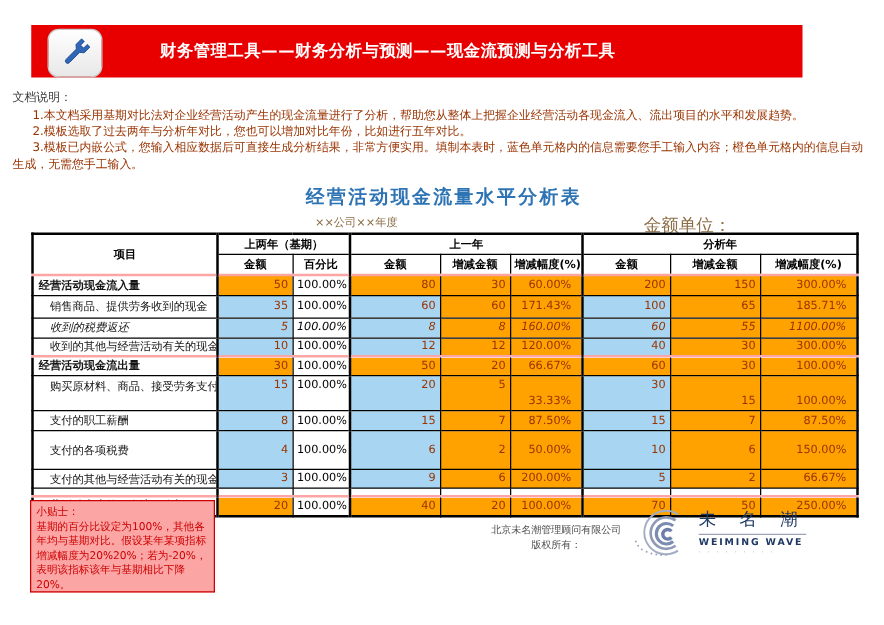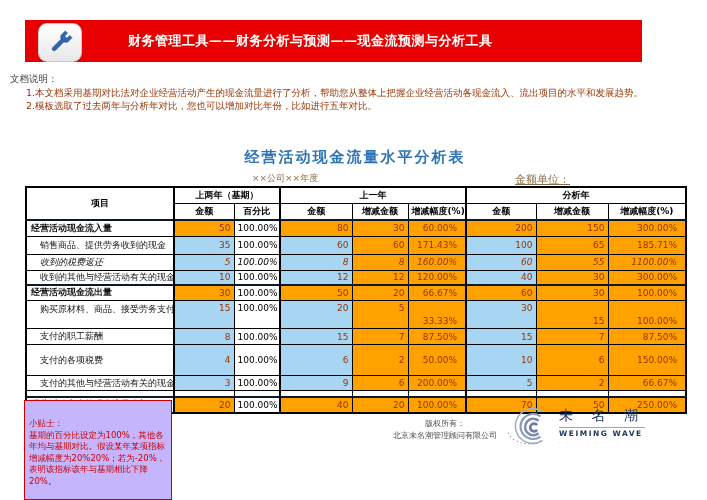--- a/index.html
+++ b/index.html
@@ -12,43 +12,43 @@
                border:1px solid #c9c9c9;border-radius:9px;display:flex;align-items:center;justify-content:center;}
   .banner-title{color:#fff;font-weight:bold;font-size:13px;letter-spacing:.5px;margin-left:103px;}
   
   .notes{position:absolute;left:10px;top:72px;width:688px;color:#993300;font-size:9.5px;line-height:13px;}
   .notes-label{color:#3a3a3a;margin-bottom:1px;}
   .note-line{text-indent:16px;}
   
   .sheet-title{position:absolute;left:25px;top:148px;width:660px;text-align:center;
                color:#2e74b5;font-size:15px;font-weight:bold;letter-spacing:2px;}
   .meta-company{position:absolute;left:252px;top:172px;font-size:9px;color:#8c6d45;}
-  .meta-unit{position:absolute;left:515px;top:172px;font-size:11px;color:#8c6d45;text-decoration:underline;}
+  .meta-unit{position:absolute;left:515px;top:172px;font-size:14px;color:#8c6d45;}
   
   table.sheet{position:absolute;left:25px;top:186px;width:660px;border-collapse:collapse;
               table-layout:fixed;border:2px solid #000;}
   .sheet th,.sheet td{border:1px solid #000;font-size:9px;padding:0 3px;overflow:hidden;
                       white-space:nowrap;vertical-align:middle;}
   .sheet th{font-weight:bold;color:#000;text-align:center;background:#fff;height:15px;}
   .sheet td.lbl{text-align:left;background:#fff;color:#141414;padding-left:4px;}
   .sheet td.ind{padding-left:13px;}
-  .sheet tr.sec td{border-top:2px solid #0f172a;}
+  .sheet tr.sec td{border-top:2px solid #fca5a5;}
   .sheet tr.sec td.lbl{font-weight:bold;}
   .sheet td.val{text-align:right;color:#993300;}
   .sheet td.ctr{text-align:center;color:#000;}
   .sheet td.pct{padding-right:8px;}
   .sheet td.bg-o{background:#ffa200;}
   .sheet td.bg-b{background:#a8d6f2;}
   .sheet td.bg-w{background:#ffffff;}
   .sheet td.va-b{vertical-align:bottom;padding-bottom:2px;}
   .sheet td.va-t{vertical-align:top;padding-top:2px;}
   .sheet .bl2{border-left:2px solid #000;}
   
-  .tip{position:absolute;left:24px;top:400px;width:138px;height:64px;background:#c4b5fd;
-       border:1px solid #cc0000;color:#cc0000;font-size:8.5px;line-height:11.5px;padding:17px 4px;}
+  .tip{position:absolute;left:24px;top:400px;width:138px;height:64px;background:#fca5a5;
+       border:1px solid #cc0000;color:#cc0000;font-size:8.5px;line-height:11.5px;padding:4px 4px;}
   .tip-title{margin-bottom:0;}
   
   .copyright{position:absolute;left:375px;top:418px;width:140px;text-align:center;
              color:#4d4d4d;font-size:8px;line-height:12px;}
   .logo{position:absolute;left:498px;top:404px;display:flex;align-items:center;}
   .logo-texts{margin-left:5px;border-bottom:0;}
   .logo-cn{color:#1f3864;font-size:14px;font-weight:normal;letter-spacing:7px;}
   .logo-en{color:#1f3864;font-size:7.5px;font-weight:bold;letter-spacing:1.5px;
            border-top:1px solid #9aa5bd;margin-top:2px;padding-top:1px;}
   .logo-dots{color:#8e99b4;font-size:5px;letter-spacing:2px;margin-top:1px;}
@@ -66,20 +66,21 @@
         </g>
       </svg>
     </div>
     <div class="banner-title">财务管理工具——财务分析与预测——现金流预测与分析工具</div>
   </div>
 
   <div class="notes">
     <div class="notes-label">文档说明：</div>
     <div class="note-line">1.本文档采用基期对比法对企业经营活动产生的现金流量进行了分析，帮助您从整体上把握企业经营活动各现金流入、流出项目的水平和发展趋势。</div>
     <div class="note-line">2.模板选取了过去两年与分析年对比，您也可以增加对比年份，比如进行五年对比。</div>
+    <div class="note-line">3.模板已内嵌公式，您输入相应数据后可直接生成分析结果，非常方便实用。填制本表时，蓝色单元格内的信息需要您手工输入内容；橙色单元格内的信息自动生成，无需您手工输入。</div>
   </div>
 
   <div class="sheet-title">经营活动现金流量水平分析表</div>
   <div class="meta-company">××公司××年度</div>
   <div class="meta-unit">金额单位：</div>
 
   <table class="sheet" id="sheet">
       <colgroup>
         <col style="width: 148px;">
         <col style="width: 60px;">
@@ -233,22 +234,22 @@
         </tr>
       </tbody>
     </table>
 
   <div class="tip">
     <div class="tip-title">小贴士：</div>
     <div class="tip-text">基期的百分比设定为100%，其他各年均与基期对比。假设某年某项指标增减幅度为20%20%；若为-20%，表明该指标该年与基期相比下降20%。</div>
   </div>
 
   <div class="copyright">
+    <div>北京未名潮管理顾问有限公司</div>
     <div>版权所有：</div>
-    <div>北京未名潮管理顾问有限公司</div>
   </div>
 
   <div class="logo">
     <svg width="56" height="44" viewBox="0 0 58 44">
       <path d="M46 7 A18 18 0 1 0 46 37" fill="none" stroke="#a3adc4" stroke-width="1.6"></path>
       <path d="M44 12 A13 13 0 1 0 44 33" fill="none" stroke="#8e9ab6" stroke-width="2.2"></path>
       <path d="M42 16.5 A8.5 8.5 0 1 0 42 29.5" fill="none" stroke="#7c8bb0" stroke-width="2.6"></path>
       <path d="M40.5 21 A4 4 0 1 0 40.5 26" fill="none" stroke="#6d7ea8" stroke-width="2.8"></path>
       <g fill="#99a3bd">
         <circle cx="16" cy="36" r="0.8"></circle>

